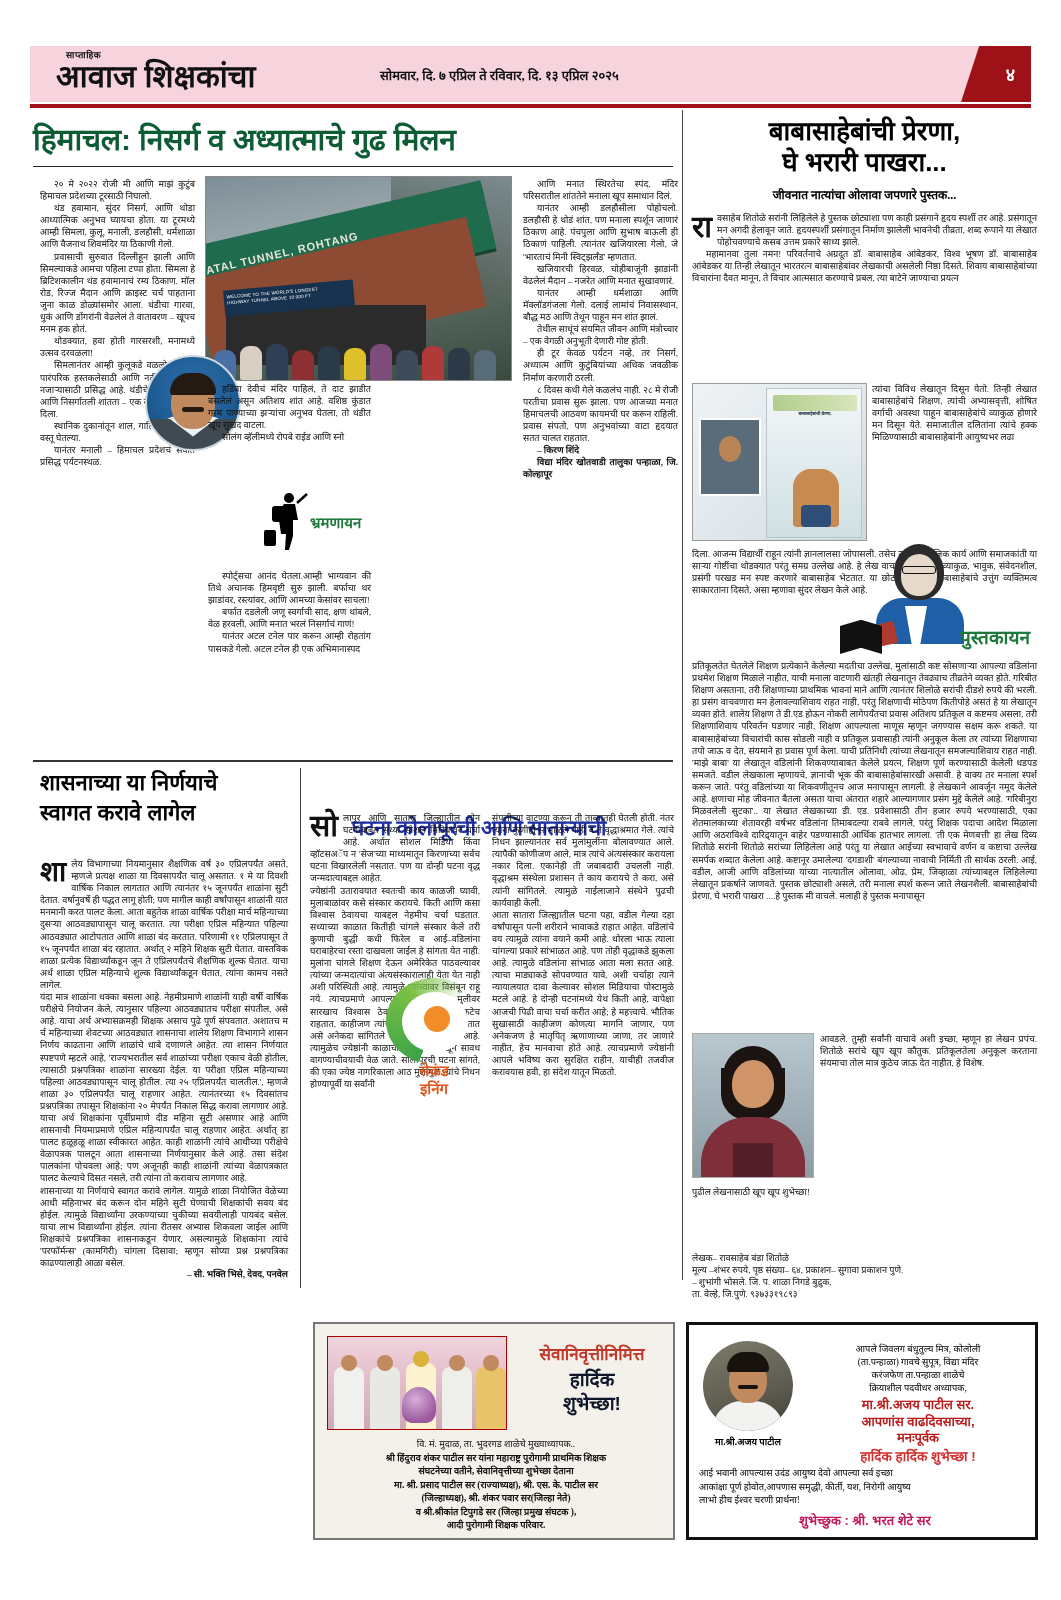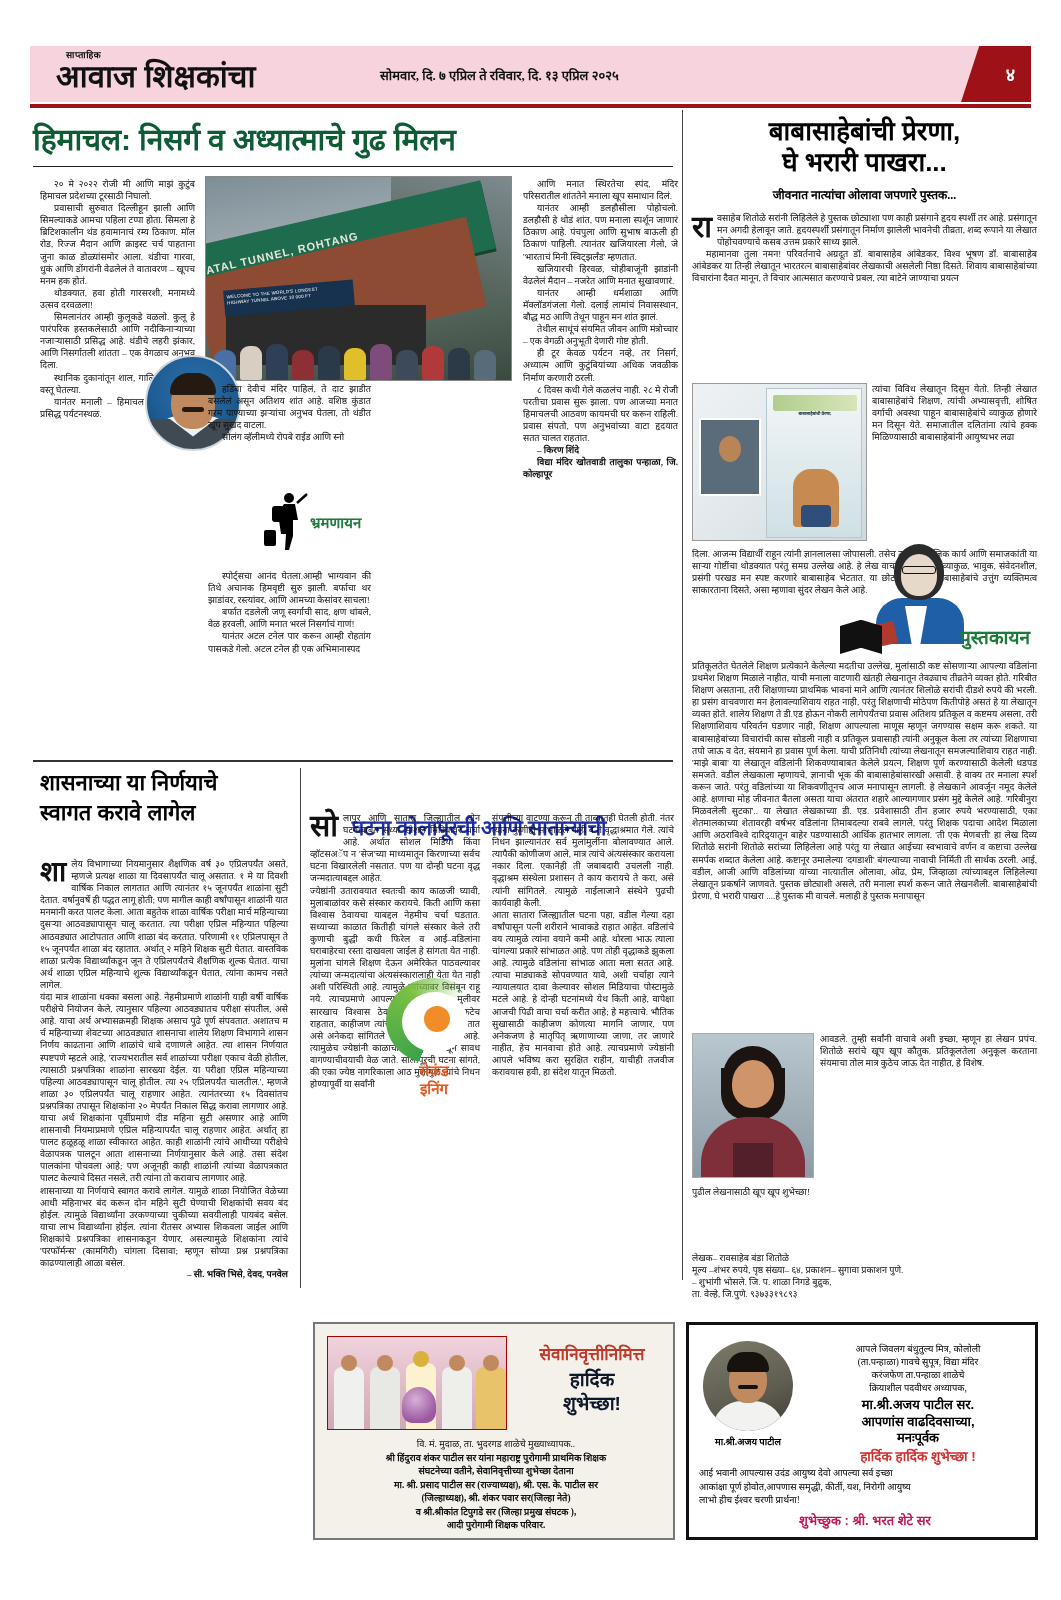--- a/index.html
+++ b/index.html
@@ -339,21 +339,21 @@
   .ad-right-caption {
     position:absolute; left:8px; top:110px; width:102px; text-align:center;
     font-size:9.5px; font-weight:bold;
   }
   .ad-right-top {
     position:absolute; left:116px; top:18px; width:226px; text-align:center;
     font-size:9.3px; line-height:13px;
   }
   .ad-right-name {
     position:absolute; left:116px; top:72px; width:226px; text-align:center;
-    font-size:13px; font-weight:bold; color:#000000; line-height:16.5px;
+    font-size:13px; font-weight:bold; color:#b91c1c; line-height:16.5px;
     font-family:"Liberation Sans", sans-serif;
   }
   .ad-right-wish {
     position:absolute; left:116px; top:122px; width:226px; text-align:center;
     font-size:13.5px; font-weight:bold; color:#d32f2f;
     font-family:"Liberation Sans", sans-serif;
   }
   .ad-right-body {
     position:absolute; left:10px; top:142px; width:332px; text-align:left;
     font-size:9.3px; line-height:13.5px;
@@ -377,20 +377,21 @@
     </div>
   </div>
 </div>
 <div class="mh-rule"></div>
 
 <div class="a1-head">हिमाचल: निसर्ग व अध्यात्माचे गुढ मिलन</div>
 <div class="a1-rule"></div>
 
 <div class="a1-col1 col-text">
   <p>२० मे २०२२ रोजी मी आणि माझं कुटुंब हिमाचल प्रदेशच्या टूरसाठी निघालो.</p>
+  <p>थंड हवामान, सुंदर निसर्ग, आणि थोडा आध्यात्मिक अनुभव घ्यायचा होता. या टूरमध्ये आम्ही सिमला, कुलू, मनाली, डलहौसी, धर्मशाळा आणि वैजनाथ शिवमंदिर या ठिकाणी गेलो.</p>
   <p>प्रवासाची सुरुवात दिल्लीहून झाली आणि सिमल्याकडे आमचा पहिला टप्पा होता. सिमला हे ब्रिटिशकालीन थंड हवामानाचं रम्य ठिकाण. मॉल रोड, रिज्ज मैदान आणि क्राइस्ट चर्च पाहताना जुना काळ डोळ्यांसमोर आला. थंडीचा गारवा, धुकं आणि डोंगरांनी वेढलेलं ते वातावरण – खूपच मनम हक होतं.</p>
   <p>थोडक्यात, हवा होती गारसरशी, मनामध्ये उत्सव दरवळला!</p>
   <p>सिमलानंतर आम्ही कुलूकडे वळलो. कुलू हे पारंपरिक हस्तकलेसाठी आणि नदीकिनाऱ्याच्या नजाऱ्यासाठी प्रसिद्ध आहे. थंडीचे लहरी झंकार, आणि निसर्गातली शांतता – एक वेगळाच अनुभव दिला.</p>
   <p>स्थानिक दुकानांतून शाल, गालिचे, हस्तकला वस्तू घेतल्या.</p>
   <p>यानंतर मनाली – हिमाचल प्रदेशचं सर्वात प्रसिद्ध पर्यटनस्थळ.</p>
 </div>
 
 <div class="a1-photo">
   <div class="ph-sky"></div>
   <div class="ph-roof"></div>

